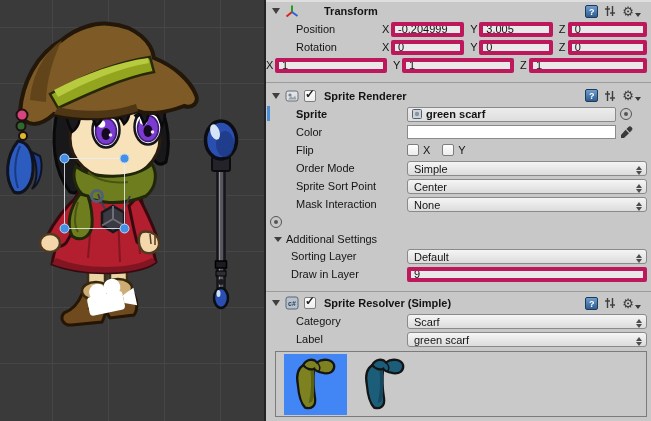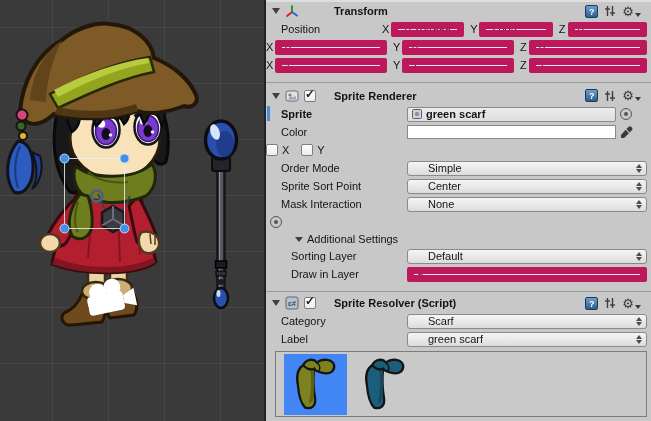--- a/index.html
+++ b/index.html
@@ -13,54 +13,54 @@
   .pane-divider { width:2px; background:#232323; flex:none; }
 
   
   .inspector { position:relative; flex:1; background:#c8c8c8; border-top:2px solid #dedede; }
   .override-bar { position:absolute; left:1px; width:3px; background:#4a90d9; }
 
   .comp-header { height:18px; display:flex; align-items:center; }
   .comp-header.tall { height:22px; padding-top:3px; }
   .sec-gap { height:9px; border-bottom:1px solid #9b9b9b; }
   .hdr-title { font-weight:bold; margin-left:4px; white-space:nowrap; }
-  .hdr-title.fixed { position:absolute; left:64px; }
+  .hdr-title.fixed { position:absolute; left:54px; }
   .hdr-right { margin-left:auto; display:flex; align-items:center; gap:5px; padding-right:10px; }
   .rel { position:relative; }
 
   .foldout { width:0; height:0; border-left:4.5px solid transparent; border-right:4.5px solid transparent; border-top:6px solid #3f3f3f; margin-left:6px; flex:none; }
   .foldout.sm { border-left-width:4px; border-right-width:4px; border-top-width:5px; }
 
   .icon14 { width:14px; height:14px; margin-left:5px; flex:none; }
   .checkbox { width:12px; height:12px; background:linear-gradient(#ffffff,#ececec); border:1px solid #7e7e7e; border-radius:2px; margin-left:5px; position:relative; flex:none; }
   .checkbox.inline { margin-left:0; }
   .checkbox .tick { position:absolute; left:0px; top:-3px; font-size:12px; font-weight:bold; color:#222; line-height:12px; }
 
   .help-icon { width:13px; height:13px; background:linear-gradient(#6d9fcd,#2e5d91); border:1px solid #1d3a5c; border-radius:2px; color:#fff; font-weight:bold; font-size:9px; text-align:center; line-height:12px; }
   .gear-wrap { display:flex; align-items:flex-end; }
   .gear-icon { font-size:13px; line-height:13px; color:#3a3a3a; }
   .gear-caret { width:0; height:0; border-left:3px solid transparent; border-right:3px solid transparent; border-top:4px solid #3a3a3a; margin:0 0 1px 1px; }
 
   
   .prow { height:18px; display:flex; align-items:center; }
-  .prow-sm { height:16px; display:flex; align-items:center;margin-left:21px; }
-  .plabel { width:141px; padding-left:15px; flex:none; white-space:nowrap; overflow:hidden; }
+  .prow-sm { height:16px; display:flex; align-items:center; }
+  .plabel { width:141px; padding-left:30px; flex:none; white-space:nowrap; overflow:hidden; }
   .plabel.indent { padding-left:25px; }
   .plabel.vec { width:116px; }
   .plabel.bold { font-weight:bold; }
 
   .vecfields { flex:1; display:flex; align-items:center; padding-right:4px; }
   .axgrp { flex:1; display:flex; align-items:center; }
   .axletter { width:9px; flex:none; }
-  .txt { height:15px; background:#e9e9e9; border:7px solid #be185d; border-radius:2px; font-family:"Liberation Sans",sans-serif; font-size:11px; color:#111; padding:0 3px; width:100%; min-width:0; outline:none; }
+  .txt { height:15px; background:#e9e9e9; border:4px solid #be185d; border-radius:2px; font-family:"Liberation Sans",sans-serif; font-size:11px; color:#111; padding:0 3px; width:100%; min-width:0; outline:none; }
   .axgrp .txt { margin-right:6px; }
   .axgrp:last-child .txt { margin-right:0; }
 
   .ctrl-flex { flex:1; margin-right:4px; }
-  .dropdown { height:15px; background:linear-gradient(#f5f5f5,#dcdcdc); border:1px solid #8a8a8a; border-radius:3px; display:flex; align-items:center; padding:0 4px 0 20px; position:relative; }
+  .dropdown { height:15px; background:linear-gradient(#f5f5f5,#dcdcdc); border:1px solid #8a8a8a; border-radius:3px; display:flex; align-items:flex-end; padding:0 4px 0 6px; position:relative; }
   .dd-arrows { margin-left:auto; display:flex; flex-direction:column; align-items:center; gap:1px; }
   .dd-arrows .up { width:0; height:0; border-left:3px solid transparent; border-right:3px solid transparent; border-bottom:4px solid #4c4c4c; }
   .dd-arrows .dn { width:0; height:0; border-left:3px solid transparent; border-right:3px solid transparent; border-top:4px solid #4c4c4c; }
 
   .objfield { width:209px; height:15px; background:linear-gradient(#ececec,#dedede); border:1px solid #8a8a8a; border-radius:2px; display:flex; align-items:center; padding:0 3px; flex:none; white-space:nowrap; overflow:hidden; }
   .objfield .oname { margin-left:3px; }
   .objfield .oname.bold { font-weight:bold; }
   .picker { width:12px; height:12px; border-radius:50%; border:1px solid #555; margin-left:4px; position:relative; flex:none; }
   .picker::after { content:""; position:absolute; left:3px; top:3px; width:4px; height:4px; border-radius:50%; background:#555; }
 
@@ -249,20 +249,21 @@
             <span class="axletter">Y</span>
             <input class="txt" value="3.005" style="">
           </span>
         <span class="axgrp">
             <span class="axletter">Z</span>
             <input class="txt" value="0" style="">
           </span>
       </span>
     </div>
     <div class="prow">
+      <span class="plabel vec">Rotation</span>
       <span class="vecfields">
         <span class="axgrp">
             <span class="axletter">X</span>
             <input class="txt" value="0" style="">
           </span>
         <span class="axgrp">
             <span class="axletter">Y</span>
             <input class="txt" value="0" style="">
           </span>
         <span class="axgrp">
@@ -329,20 +330,21 @@
     </div>
     <div class="prow">
       <span class="plabel">Color</span>
       <span class="colorfield"></span>
       <svg class="eyedrop" viewBox="0 0 13 13">
         <path d="M 8.2,1.2 A 2.3,2.3 0 0 1 11.6,4.6 L 9.8,6.4 6.4,3 Z" fill="#3a3a3a"></path>
         <path d="M 5.6,3.8 L 9,7.2 L 4,12 L 1,12 L 1,9 Z" fill="#3a3a3a"></path>
       </svg>
     </div>
     <div class="prow">
+      <span class="plabel">Flip</span>
       <span class="flipgroup">
         <span class="checkbox inline"></span>
         <span class="cblabel">X</span>
         <span class="checkbox inline"></span>
         <span class="cblabel">Y</span>
       </span>
     </div>
     <div class="prow">
       <span class="plabel">Order Mode</span>
       <span class="dropdown ctrl-flex">
@@ -400,21 +402,21 @@
 
     <div class="comp-header rel" style="height:20px;padding-top:2px;">
       <span class="foldout"></span>
       <svg class="icon14" viewBox="0 0 14 14">
         <rect x="1" y="1" width="12" height="12" rx="2" fill="#b6c2cf" stroke="#5d6773"></rect>
         <text x="7" y="10" font-size="7" text-anchor="middle" fill="#2a3f52" font-family="Liberation Sans, sans-serif" font-weight="bold">c#</text>
       </svg>
       <span class="checkbox">
           <span class="tick">✓</span>
         </span>
-      <span class="hdr-title fixed">Sprite Resolver (Script)</span>
+      <span class="hdr-title fixed">Sprite Resolver (Simple)</span>
       <span class="hdr-right">
         <span class="help-icon">?</span>
         <svg class="icon14" style="margin-left:0" viewBox="0 0 14 14">
           <g stroke="#3d3d3d" stroke-width="1.4">
             <line x1="4.5" y1="2" x2="4.5" y2="12"></line>
               <line x1="9.5" y1="2" x2="9.5" y2="12"></line>
             <line x1="2" y1="5" x2="7" y2="5"></line>
               <line x1="7" y1="9" x2="12" y2="9"></line>
           </g>
         </svg>

